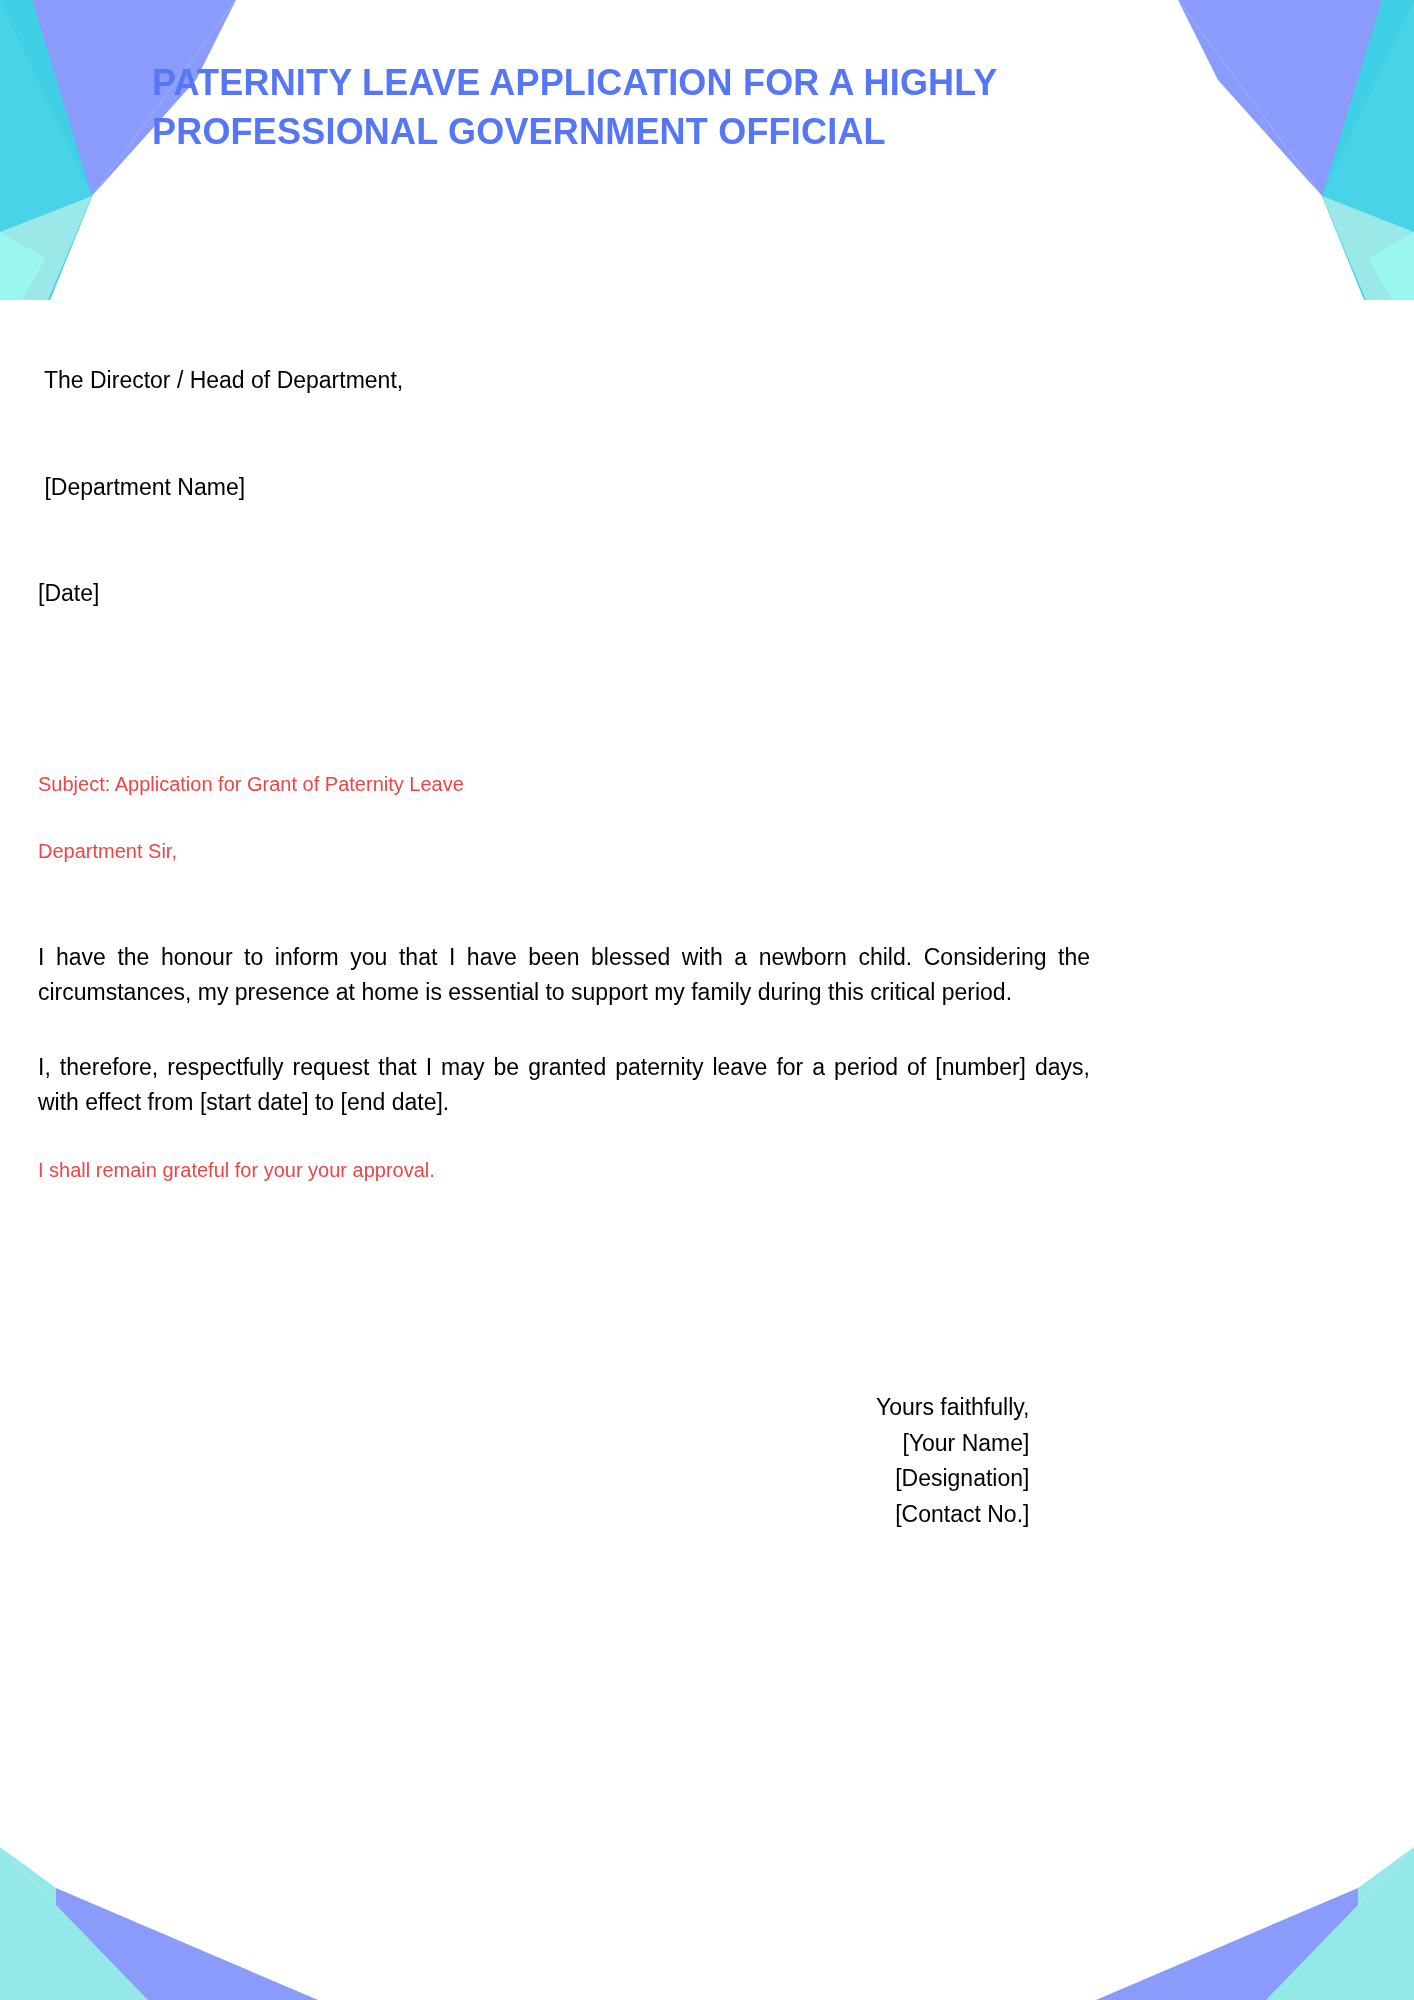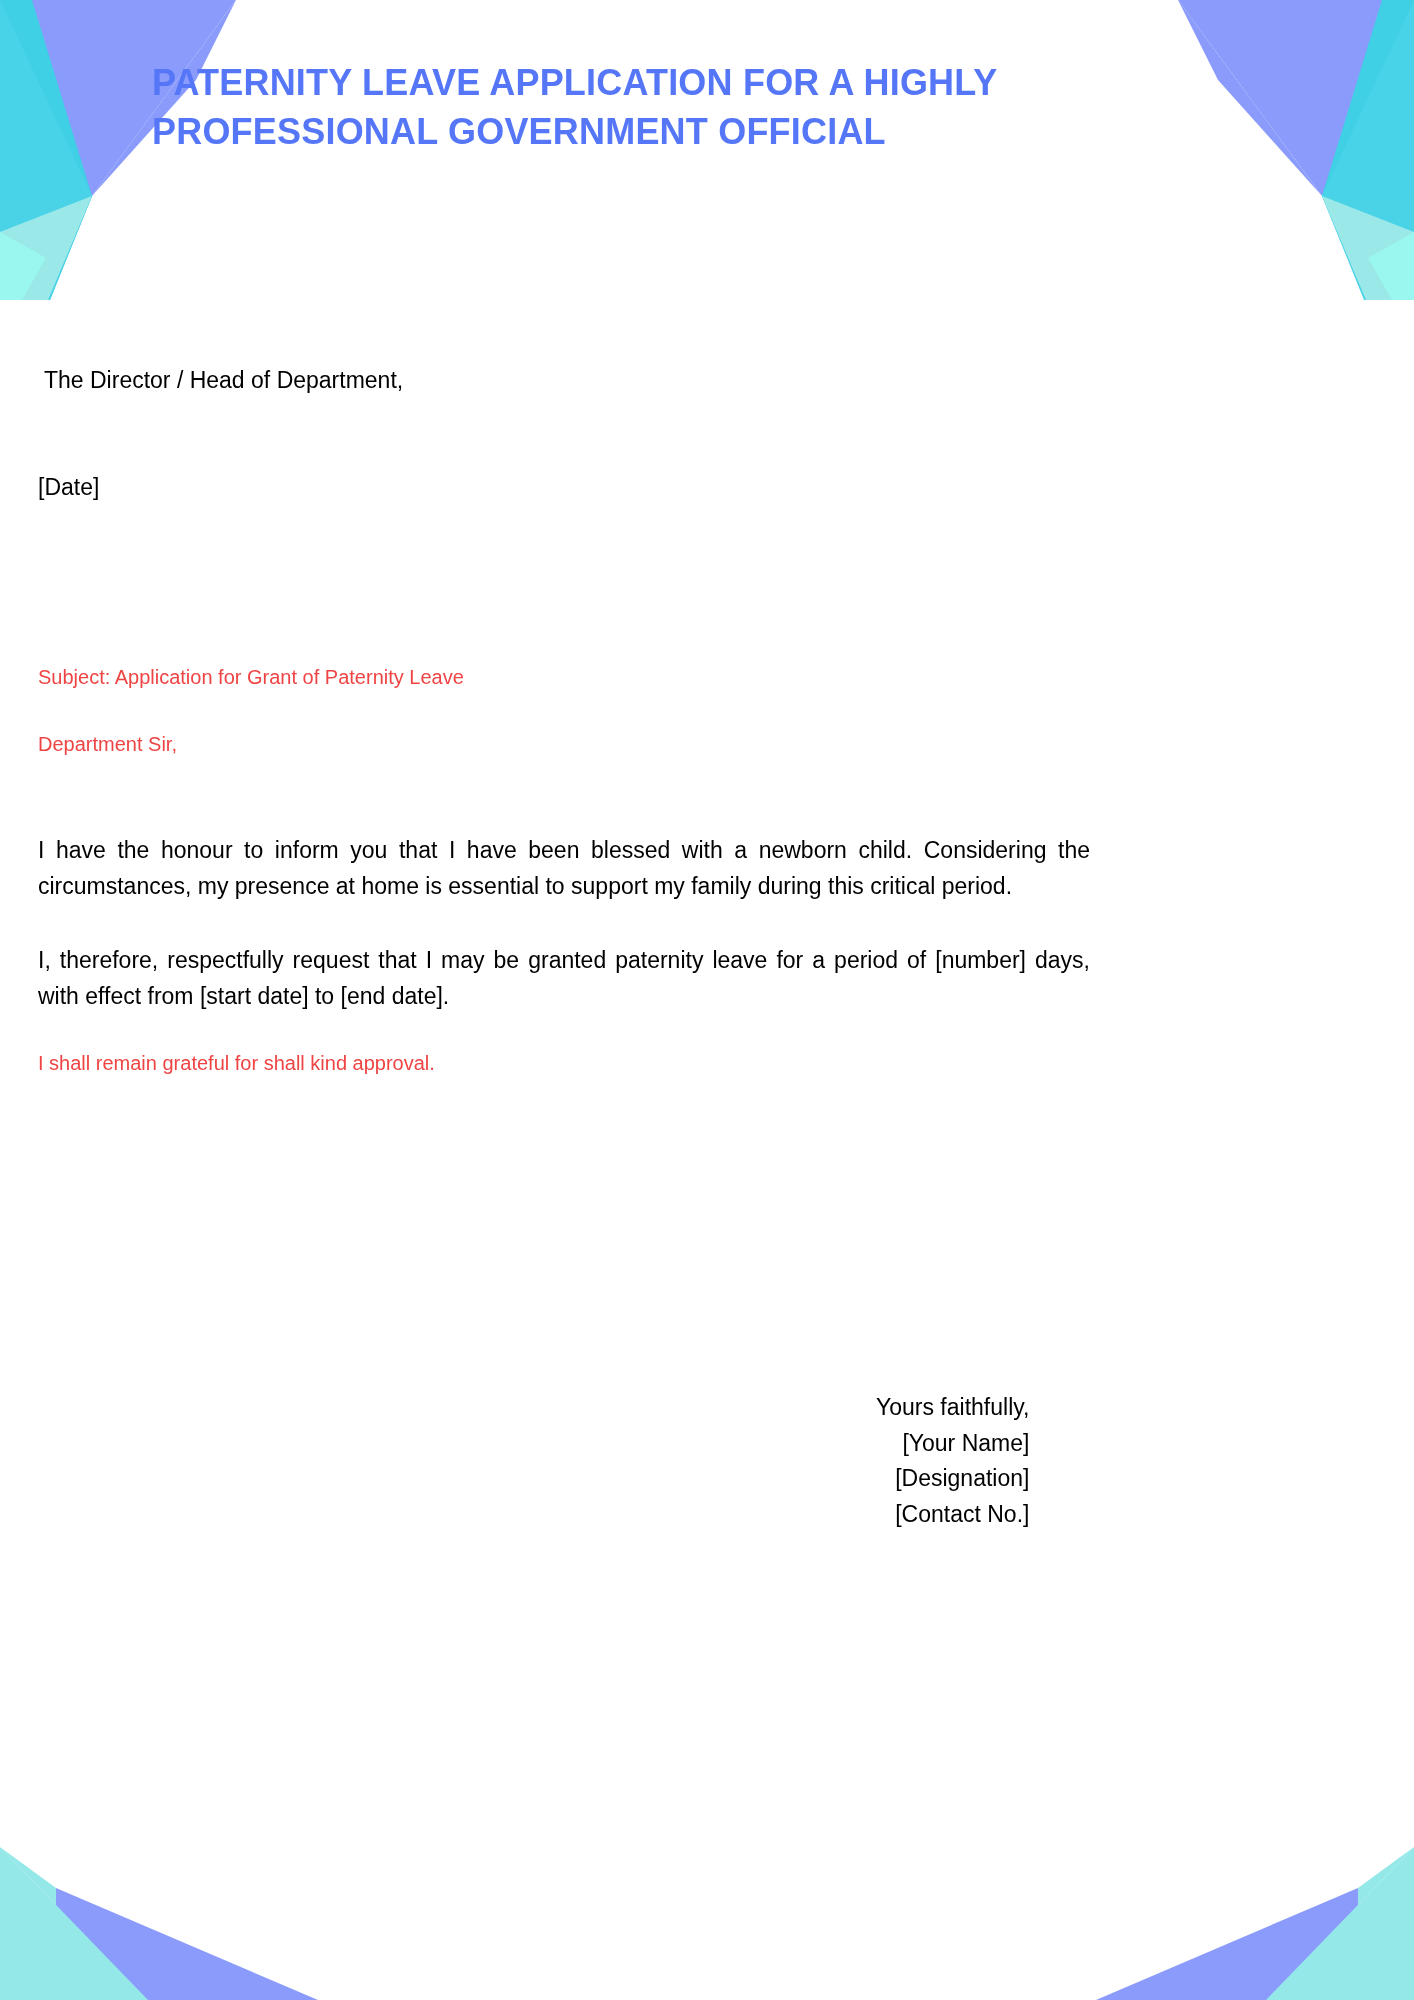--- a/index.html
+++ b/index.html
@@ -146,41 +146,42 @@
 
   <div class="title">
     <div>PATERNITY LEAVE APPLICATION FOR A HIGHLY</div>
     <div>PROFESSIONAL GOVERNMENT OFFICIAL</div>
   </div>
 
   <div class="body-area">
 
     <div class="addr-block">
       <div> The Director / Head of Department,</div>
+      <div> [Department Name]</div>
       <div>[Date]</div>
     </div>
 
     <div class="gap-1"></div>
 
     <div class="subject-line">Subject: Application for Grant of Paternity Leave</div>
 
     <div class="gap-2"></div>
 
     <div class="salutation">Department Sir,</div>
 
     <div class="gap-3"></div>
 
     <div class="para-block">
       <div class="para">I have the honour to inform you that I have been blessed with a newborn child. Considering the circumstances, my presence at home is essential to support my family during this critical period.</div>
       <div class="para">I, therefore, respectfully request that I may be granted paternity leave for a period of [number] days, with effect from [start date] to [end date].</div>
     </div>
 
     <div class="gap-4"></div>
 
-    <div class="closing-line">I shall remain grateful for shall kind approval.</div>
+    <div class="closing-line">I shall remain grateful for your your approval.</div>
   </div>
 
   <div class="signature">
     <div class="sig-line">Yours faithfully,</div>
     <div class="sig-line">[Your Name]</div>
     <div class="sig-line">[Designation]</div>
     <div class="sig-line">[Contact No.]</div>
   </div>
 
 </div>

